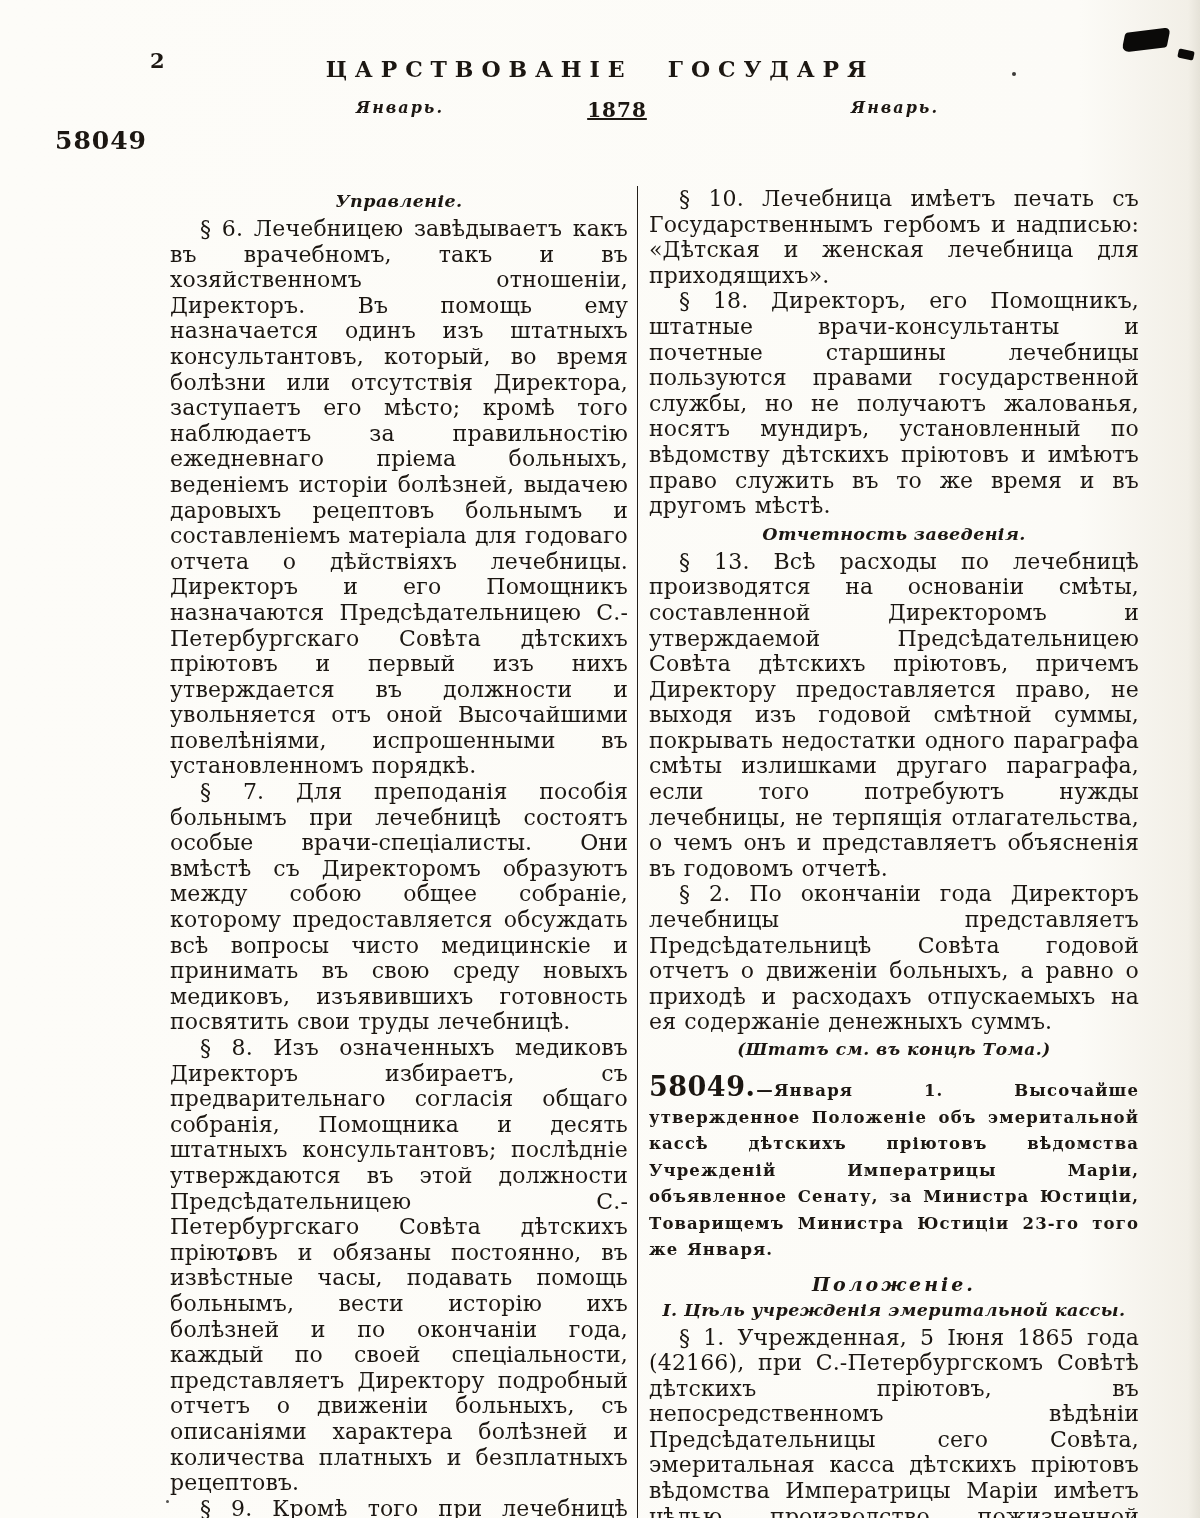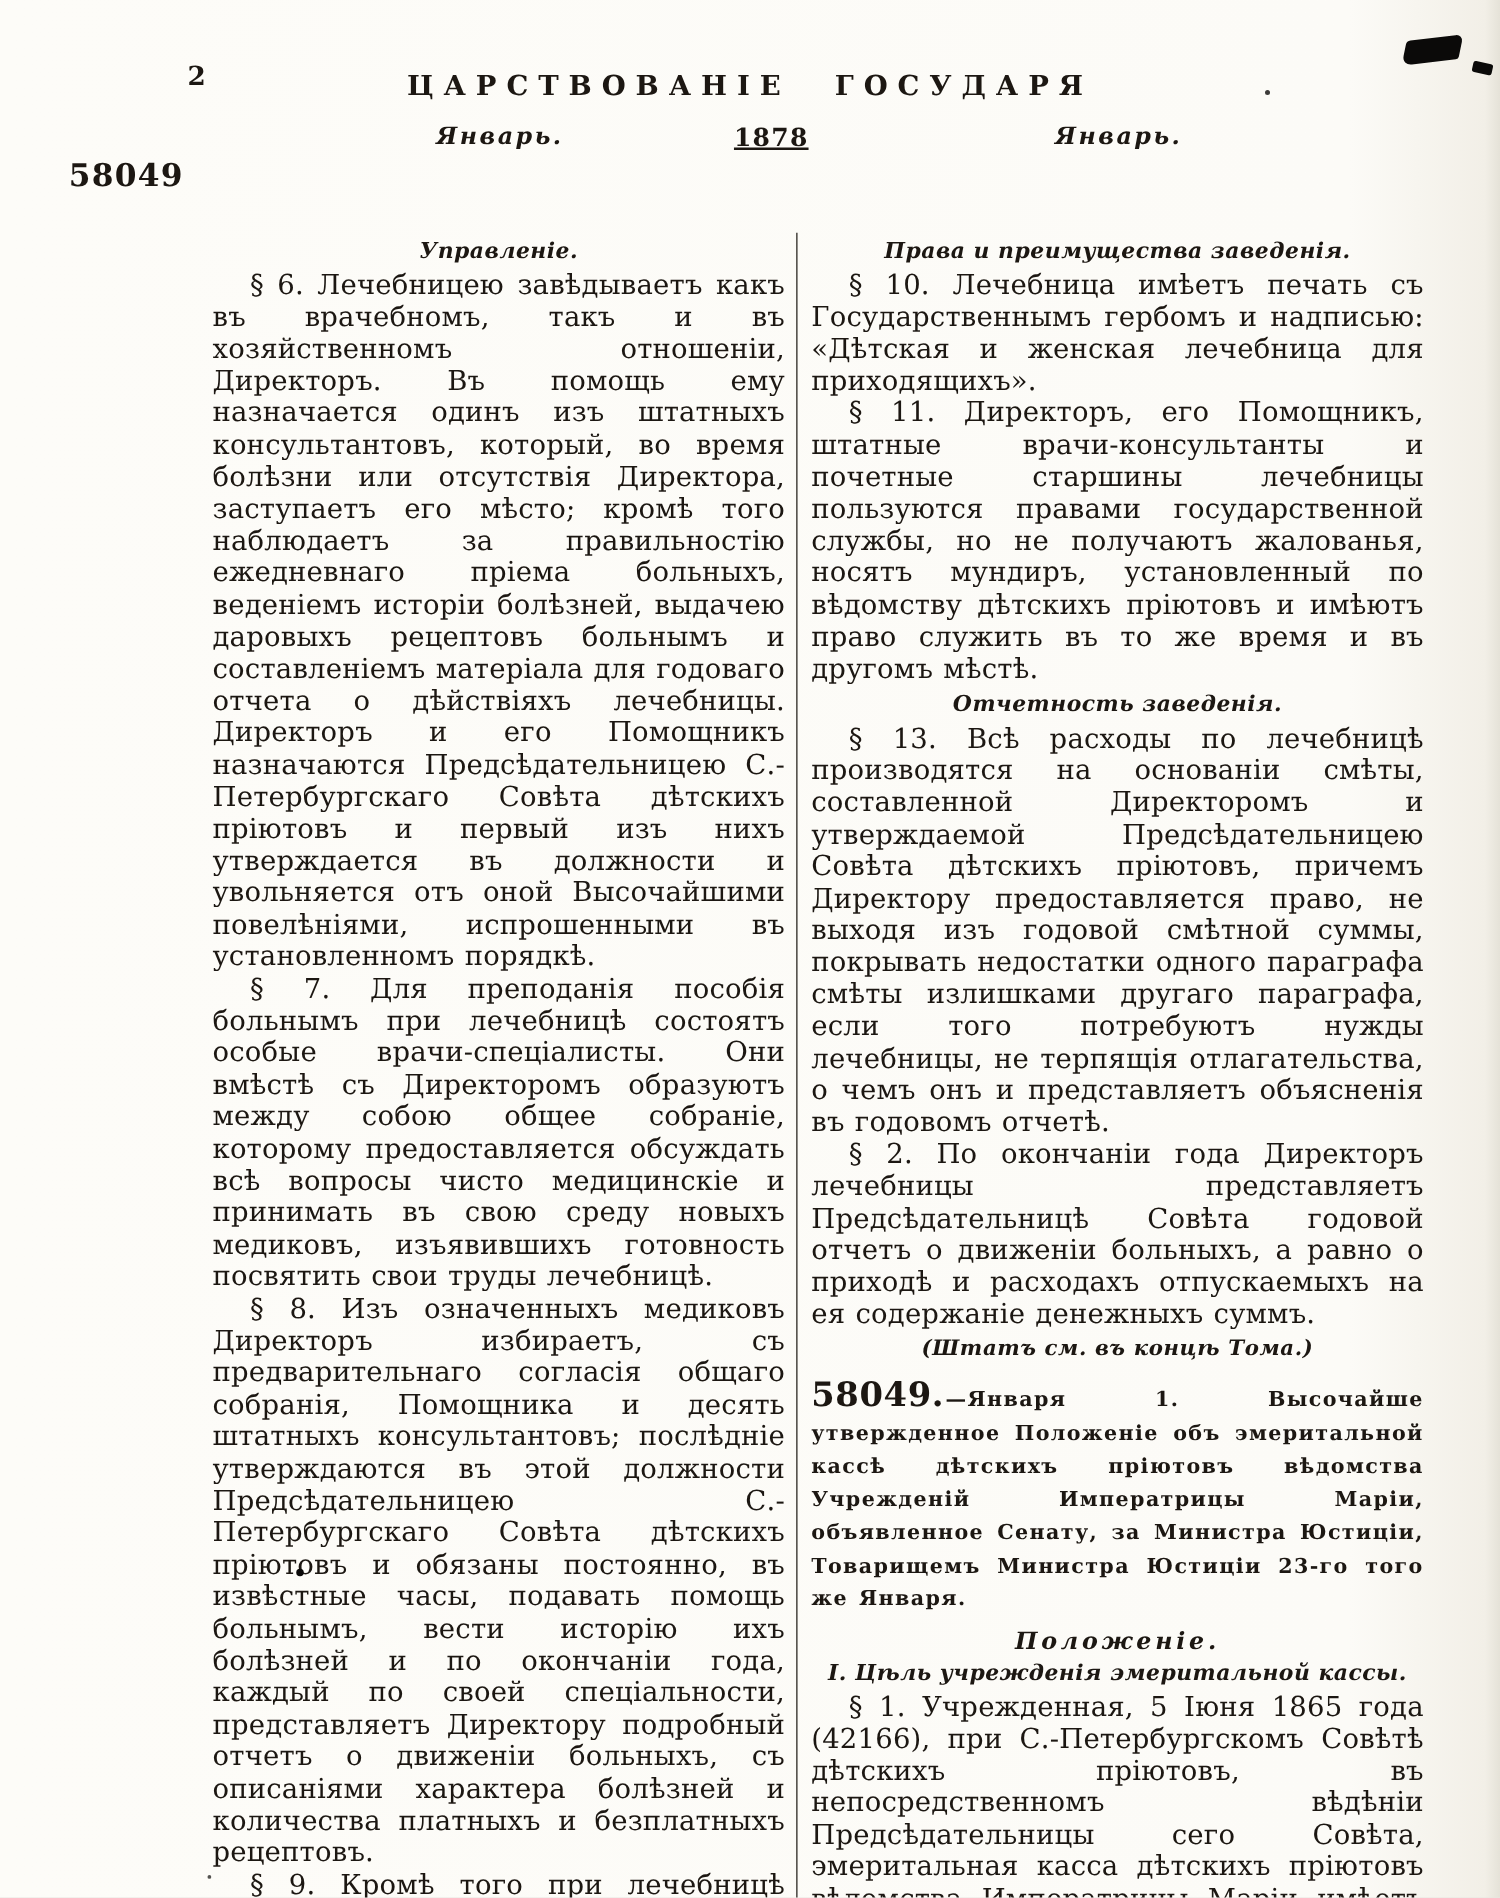--- a/index.html
+++ b/index.html
@@ -31,21 +31,21 @@
     text-align: center;
     font-size: 22px;
     font-weight: bold;
     letter-spacing: 0.36em;
     word-spacing: 0.9em;
   }
   .subhead-item { position: absolute; top: 98px; transform: translateX(-50%); }
   .subhead-month {
     font-style: italic;
     font-weight: bold;
-    font-size: 19px;
+    font-size: 16px;
     letter-spacing: 2px;
   }
   .subhead-year { font-size: 20px; font-weight: bold; letter-spacing: 1px; }
   .month-left  { left: 400px; }
   .subhead-year { left: 617px; text-decoration: underline; }
   .month-right { left: 895px; }
   .margin-number {
     position: absolute;
     left: 55px; top: 126px;
     font-size: 25px;
@@ -170,23 +170,22 @@
       <p class="sec-head">Управленіе.</p>
       <p class="para">§ 6. Лечебницею завѣдываетъ какъ въ врачебномъ, такъ и въ хозяйственномъ отношеніи, Директоръ. Въ помощь ему назначается одинъ изъ штатныхъ консультантовъ, который, во время болѣзни или отсутствія Директора, заступаетъ его мѣсто; кромѣ того наблюдаетъ за правильностію ежедневнаго пріема больныхъ, веденіемъ исторіи болѣзней, выдачею даровыхъ рецептовъ больнымъ и составленіемъ матеріала для годоваго отчета о дѣйствіяхъ лечебницы. Директоръ и его Помощникъ назначаются Предсѣдательницею С.-Петербургскаго Совѣта дѣтскихъ пріютовъ и первый изъ нихъ утверждается въ должности и увольняется отъ оной Высочайшими повелѣніями, испрошенными въ установленномъ порядкѣ.</p>
       <p class="para">§ 7. Для преподанія пособія больнымъ при лечебницѣ состоятъ особые врачи-спеціалисты. Они вмѣстѣ съ Директоромъ образуютъ между собою общее собраніе, которому предоставляется обсуждать всѣ вопросы чисто медицинскіе и принимать въ свою среду новыхъ медиковъ, изъявившихъ готовность посвятить свои труды лечебницѣ.</p>
       <p class="para">§ 8. Изъ означенныхъ медиковъ Директоръ избираетъ, съ предварительнаго согласія общаго собранія, Помощника и десять штатныхъ консультантовъ; послѣдніе утверждаются въ этой должности Предсѣдательницею С.-Петербургскаго Совѣта дѣтскихъ пріютовъ и обязаны постоянно, въ извѣстные часы, подавать помощь больнымъ, вести исторію ихъ болѣзней и по окончаніи года, каждый по своей спеціальности, представляетъ Директору подробный отчетъ о движеніи больныхъ, съ описаніями характера болѣзней и количества платныхъ и безплатныхъ рецептовъ.</p>
       <p class="para">§ 9. Кромѣ того при лечебницѣ состоятъ: почетные старшины, сверхштатные врачи-консультанты (число тѣхъ и другихъ не ограничено) и повивальная бабка. Первые, по представленію Директора, опредѣляются Предсѣдательницею Совѣта дѣтскихъ пріютовъ, вторые приглашаются Директоромъ для безвозмездныхъ занятій въ лечебницѣ, по мѣрѣ надобности, исполняютъ всѣ обязанности по пріему больныхъ, подчиняются, въ порядкѣ службы, Директору и при назначеніи на должность штатнаго консультанта имѣютъ преимущество передъ другими кандидатами. Повивальная бабка приглашается Директоромъ, пользуется квартирою въ помѣщеніи лечебницы, получаетъ жалованье, по усмотрѣнію Директора, съ разрѣшенія Предсѣдательницы Совѣта.</p>
     </div>
 
     <div class="divider"></div>
 
     <div class="col col-right">
-      <p class="sec-head">Права и преимущества заведенія.</p>
       <p class="para">§ 10. Лечебница имѣетъ печать съ Государственнымъ гербомъ и надписью: «Дѣтская и женская лечебница для приходящихъ».</p>
-      <p class="para">§ 11. Директоръ, его Помощникъ, штатные врачи-консультанты и почетные старшины лечебницы пользуются правами государственной службы, но не получаютъ жалованья, носятъ мундиръ, установленный по вѣдомству дѣтскихъ пріютовъ и имѣютъ право служить въ то же время и въ другомъ мѣстѣ.</p>
+      <p class="para">§ 18. Директоръ, его Помощникъ, штатные врачи-консультанты и почетные старшины лечебницы пользуются правами государственной службы, но не получаютъ жалованья, носятъ мундиръ, установленный по вѣдомству дѣтскихъ пріютовъ и имѣютъ право служить въ то же время и въ другомъ мѣстѣ.</p>
       <p class="sec-head">Отчетность заведенія.</p>
       <p class="para">§ 13. Всѣ расходы по лечебницѣ производятся на основаніи смѣты, составленной Директоромъ и утверждаемой Предсѣдательницею Совѣта дѣтскихъ пріютовъ, причемъ Директору предоставляется право, не выходя изъ годовой смѣтной суммы, покрывать недостатки одного параграфа смѣты излишками другаго параграфа, если того потребуютъ нужды лечебницы, не терпящія отлагательства, о чемъ онъ и представляетъ объясненія въ годовомъ отчетѣ.</p>
       <p class="para">§ 2. По окончаніи года Директоръ лечебницы представляетъ Предсѣдательницѣ Совѣта годовой отчетъ о движеніи больныхъ, а равно о приходѣ и расходахъ отпускаемыхъ на ея содержаніе денежныхъ суммъ.</p>
       <p class="note">(Штатъ см. въ концѣ Тома.)</p>
       <p class="law-entry"><span class="law-num">58049.</span><span>—Января 1. Высочайше утвержденное Положеніе объ эмеритальной кассѣ дѣтскихъ пріютовъ вѣдомства Учрежденій Императрицы Маріи, объявленное Сенату, за Министра Юстиціи, Товарищемъ Министра Юстиціи 23-го того же Января.</span></p>
       <p class="polozhenie">Положеніе.</p>
       <p class="sec-head">I. Цѣль учрежденія эмеритальной кассы.</p>
       <p class="para">§ 1. Учрежденная, 5 Іюня 1865 года (42166), при С.-Петербургскомъ Совѣтѣ дѣтскихъ пріютовъ, въ непосредственномъ вѣдѣніи Предсѣдательницы сего Совѣта, эмеритальная касса дѣтскихъ пріютовъ вѣдомства Императрицы Маріи имѣетъ цѣлью производство пожизненной эмеритуры или единовременныхъ пособій выходящимъ въ отставку, смотрительницамъ пріютовъ и ихъ помощницамъ, а также чиновникамъ канцелярій по управленію прію-</p>
     </div>
 

